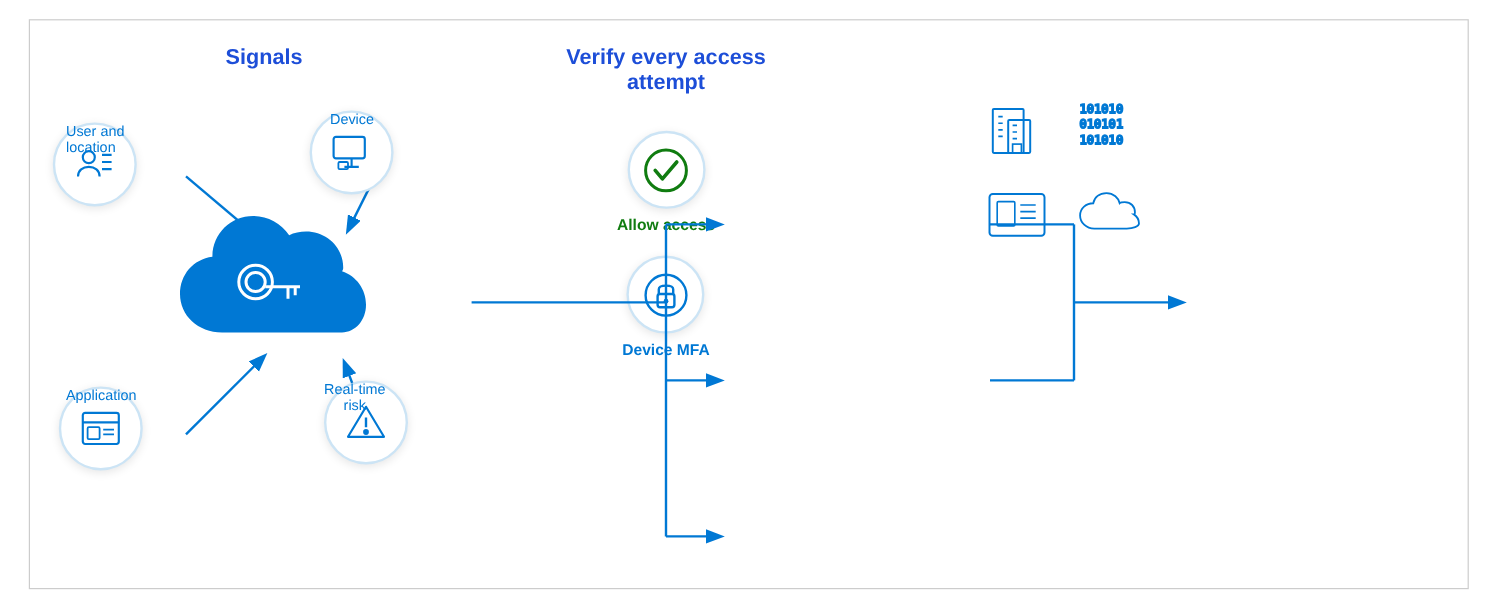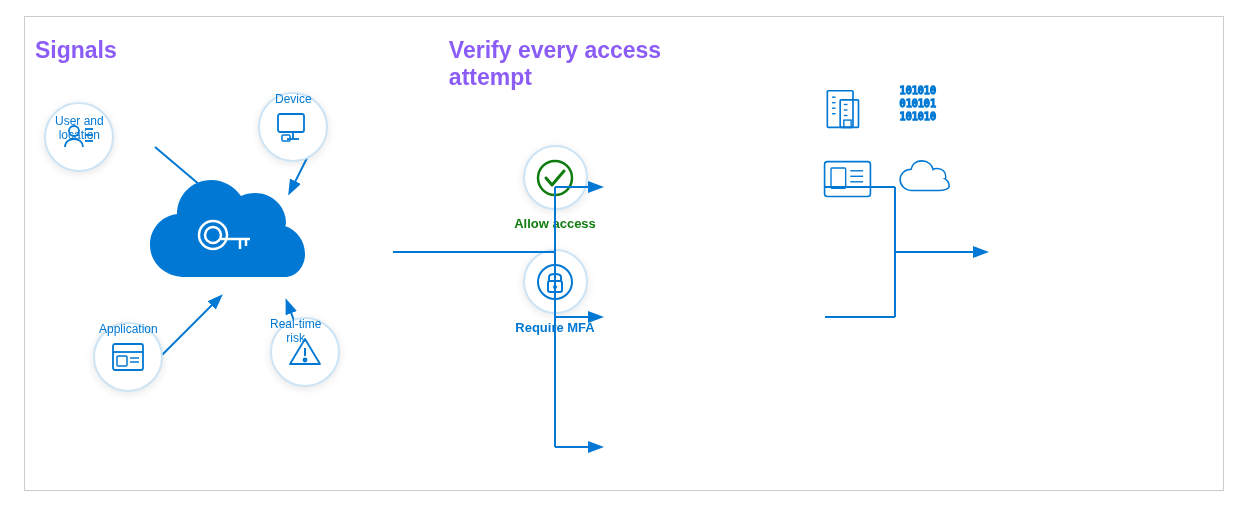--- a/index.html
+++ b/index.html
@@ -18,24 +18,24 @@
       height: 475px;
       border: 1px solid #ccc;
       background: #fff;
       position: relative;
       display: flex;
       flex-direction: row;
       align-items: flex-start;
       padding: 20px 10px;
     }
     .section-title {
-      font-size: 23px;
+      font-size: 18px;
       font-weight: 600;
-      color: #8b5cf6;
-      text-align: left;
+      color: #1d4ed8;
+      text-align: center;
       margin-bottom: 10px;
     }
 
     
     .signals-section {
       width: 370px;
       flex-shrink: 0;
     }
 
     
@@ -179,21 +179,21 @@
     <div style="position:absolute;top:65px;left:20px;display:flex;flex-direction:column;align-items:center;gap:6px;">
       <div class="circle-icon">
         <svg viewBox="0 0 36 36">
           <circle cx="13" cy="12" r="5" stroke="#0078d4" stroke-width="1.8" fill="none"></circle>
           <path d="M4 28c0-5 4-8 9-8s9 3 9 8" stroke="#0078d4" stroke-width="1.8" fill="none"></path>
           <line x1="24" y1="10" x2="32" y2="10" stroke="#0078d4" stroke-width="1.8"></line>
           <line x1="24" y1="16" x2="32" y2="16" stroke="#0078d4" stroke-width="1.8"></line>
           <line x1="24" y1="22" x2="32" y2="22" stroke="#0078d4" stroke-width="1.8"></line>
         </svg>
       </div>
-      <span class="signal-label" style="position:relative;text-align:center;left:0;top:12px;">User and<br>location</span>
+      <span class="signal-label" style="position:relative;text-align:left;left:0;top:0;">User and<br>location</span>
     </div>
 
     <div style="position:absolute;top:55px;left:240px;display:flex;flex-direction:column;align-items:center;gap:6px;">
       <div class="circle-icon">
         <svg viewBox="0 0 36 36">
           <rect x="3" y="5" width="26" height="18" rx="2" stroke="#0078d4" stroke-width="1.8" fill="none"></rect>
           <line x1="18" y1="23" x2="18" y2="30" stroke="#0078d4" stroke-width="1.8"></line>
           <line x1="12" y1="30" x2="24" y2="30" stroke="#0078d4" stroke-width="1.8"></line>
           <rect x="7" y="26" width="8" height="6" rx="1" stroke="#0078d4" stroke-width="1.5" fill="none"></rect>
         </svg>
@@ -207,21 +207,21 @@
         <path d="M160,110 H60 C40,110 25,96 25,78 C25,62 36,49 52,47 C52,28 67,13 86,13 C98,13 109,19 116,29 C120,27 125,26 130,26 C147,26 161,39 161,56 C161,57 161,58 160,59 C172,63 180,74 180,87 C180,100 171,110 160,110 Z" fill="#0078d4"></path>
 
         <circle cx="88" cy="68" r="14" fill="none" stroke="#fff" stroke-width="2.5"></circle>
         <circle cx="88" cy="68" r="8" fill="none" stroke="#fff" stroke-width="2.5"></circle>
         <line x1="96" y1="72" x2="125" y2="72" stroke="#fff" stroke-width="2.5"></line>
         <line x1="115" y1="72" x2="115" y2="82" stroke="#fff" stroke-width="2.5"></line>
         <line x1="121" y1="72" x2="121" y2="79" stroke="#fff" stroke-width="2.5"></line>
       </svg>
     </div>
 
-    <div style="position:absolute;top:285px;left:20px;display:flex;flex-direction:column;align-items:center;gap:6px;margin-left:44px;">
+    <div style="position:absolute;top:285px;left:20px;display:flex;flex-direction:column;align-items:center;gap:6px;">
       <div class="circle-icon">
         <svg viewBox="0 0 36 36">
           <rect x="3" y="5" width="30" height="26" rx="2" stroke="#0078d4" stroke-width="1.8" fill="none"></rect>
           <line x1="3" y1="13" x2="33" y2="13" stroke="#0078d4" stroke-width="1.8"></line>
           <rect x="7" y="17" width="10" height="10" rx="1" stroke="#0078d4" stroke-width="1.5" fill="none"></rect>
           <line x1="20" y1="19" x2="29" y2="19" stroke="#0078d4" stroke-width="1.5"></line>
           <line x1="20" y1="23" x2="29" y2="23" stroke="#0078d4" stroke-width="1.5"></line>
         </svg>
       </div>
       <span class="signal-label" style="position:relative;text-align:center;left:0;top:0;">Application</span>
@@ -232,21 +232,21 @@
         <svg viewBox="0 0 36 36">
           <path d="M18 5 L33 30 H3 Z" stroke="#0078d4" stroke-width="1.8" fill="none" stroke-linejoin="round"></path>
           <line x1="18" y1="14" x2="18" y2="22" stroke="#0078d4" stroke-width="2"></line>
           <circle cx="18" cy="26" r="1.5" fill="#0078d4"></circle>
         </svg>
       </div>
       <span class="signal-label" style="position:relative;text-align:center;left:0;top:0;">Real-time<br>risk</span>
     </div>
   </div>
 
-  <div class="verify-section" style="margin-left:30px;margin-top:0;gap:24px;">
+  <div class="verify-section" style="margin-left:30px;margin-top:0;">
     <div class="section-title" style="white-space:pre-line;">Verify every access
 attempt</div>
     <div class="verify-items">
 
       <div class="verify-item">
         <div class="verify-circle">
           <svg width="40" height="40" viewBox="0 0 40 40">
             <circle cx="20" cy="20" r="17" stroke="#107c10" stroke-width="2.5" fill="none"></circle>
             <path d="M11 20 L17 27 L29 13" stroke="#107c10" stroke-width="3" fill="none" stroke-linecap="round" stroke-linejoin="round"></path>
           </svg>
@@ -256,21 +256,21 @@
 
       <div class="verify-item">
         <div class="verify-circle">
           <svg width="40" height="40" viewBox="0 0 40 40">
             <circle cx="20" cy="20" r="17" stroke="#0078d4" stroke-width="2" fill="none"></circle>
             <rect x="13" y="19" width="14" height="11" rx="2" stroke="#0078d4" stroke-width="2" fill="none"></rect>
             <path d="M14 19 V15 C14 11 26 11 26 15 V19" stroke="#0078d4" stroke-width="2" fill="none"></path>
             <circle cx="20" cy="25" r="2" fill="#0078d4"></circle>
           </svg>
         </div>
-        <span class="verify-label blue">Require MFA</span>
+        <span class="verify-label blue">Device MFA</span>
       </div>
 
     </div>
   </div>
 
   <div style="width:100px;"></div>
 
   <div class="apps-section" style="margin-left:0;">
     <div class="apps-grid">
 

